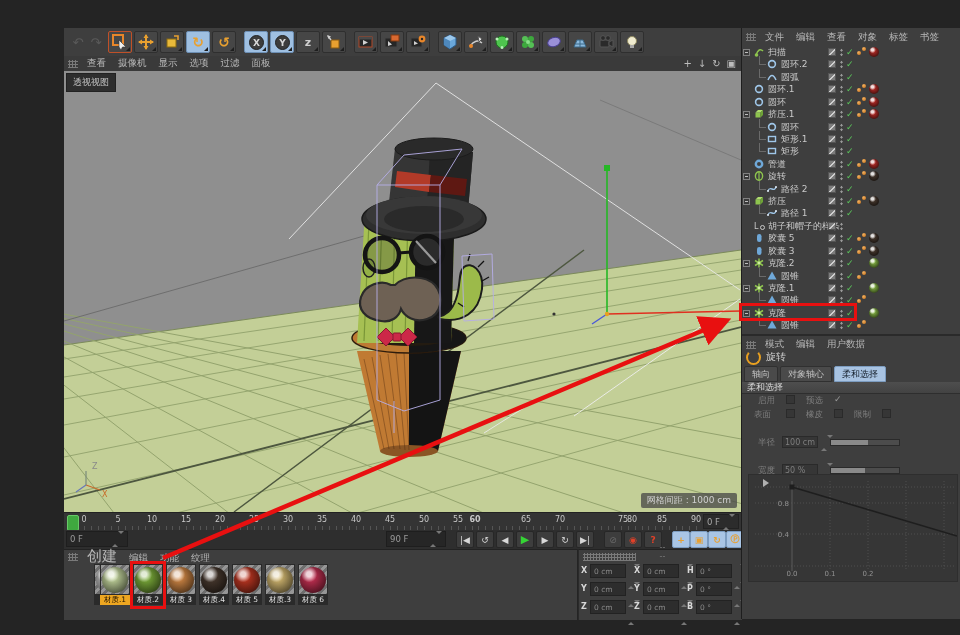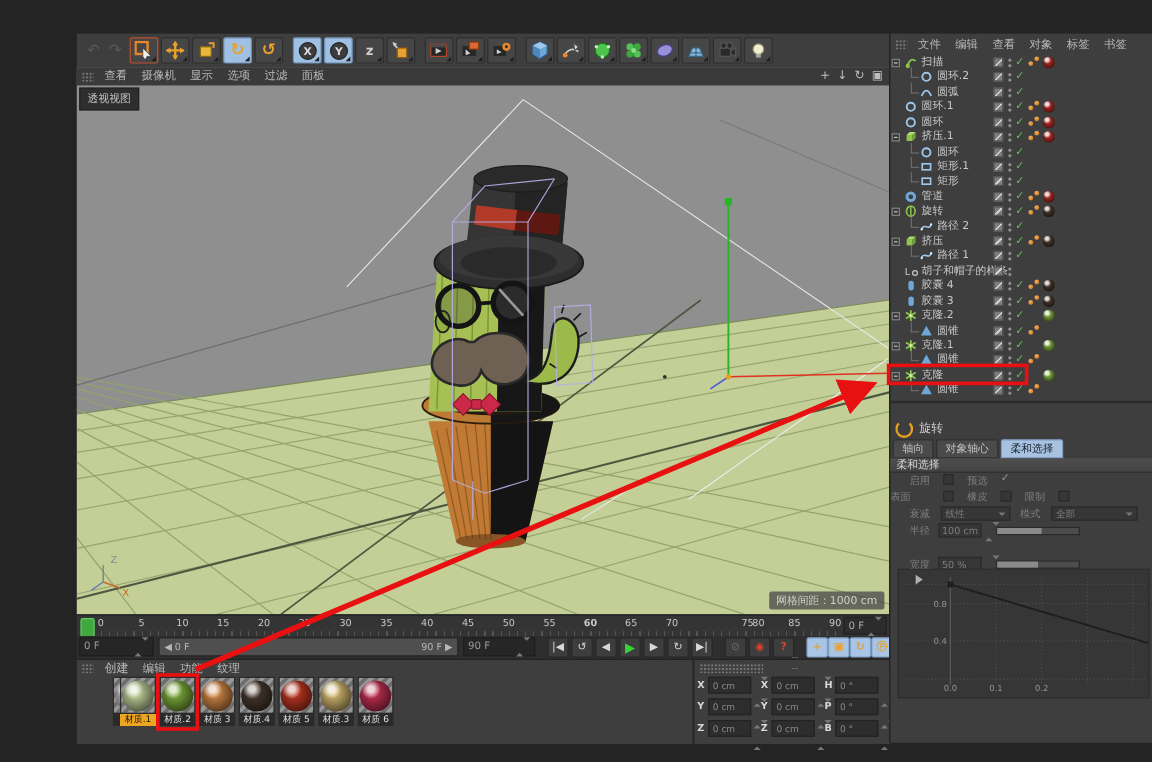--- a/index.html
+++ b/index.html
@@ -422,44 +422,40 @@
       <span class="tick-num" style="left: 88px;">10</span>
       <span class="tick-num" style="left: 122px;">15</span>
       <span class="tick-num" style="left: 156px;">20</span>
       <span class="tick-num" style="left: 190px;">25</span>
       <span class="tick-num" style="left: 224px;">30</span>
       <span class="tick-num" style="left: 258px;">35</span>
       <span class="tick-num" style="left: 292px;">40</span>
       <span class="tick-num" style="left: 326px;">45</span>
       <span class="tick-num" style="left: 360px;">50</span>
       <span class="tick-num" style="left: 394px;">55</span>
-      <span class="tick-num" style="left: 428px; font-weight: bold;">60</span>
+      <span class="tick-num" style="left: 411px; font-weight: bold;">60</span>
       <span class="tick-num" style="left: 462px;">65</span>
       <span class="tick-num" style="left: 496px;">70</span>
       <span class="tick-num" style="left: 559px;">75</span>
       <span class="tick-num" style="left: 568px; text-align: right;">80</span>
       <span class="tick-num" style="left: 598px;">85</span>
       <span class="tick-num" style="left: 632px;">90</span>
     </div>
   <div id="playhead"></div>
   <div id="cur-frame">
     <span>0 F</span>
     <span><span class="spin-ud spin-up"></span><span class="spin-ud spin-dn"></span></span>
   </div>
 </div>
 
 <div id="transport">
   <div class="tfield" style="left:2px;width:62px;">
     <span>0 F</span>
     <span><span class="spin-ud spin-up"></span><span class="spin-ud spin-dn"></span></span>
   </div>
-  <div id="range-bar">
-    <span>◀ 0 F</span>
-    <span>90 F ▶</span>
-  </div>
   <div class="tfield" style="left:322px;width:60px;">
     <span>90 F</span>
     <span><span class="spin-ud spin-up"></span><span class="spin-ud spin-dn"></span></span>
   </div>
   <div id="transport-buttons"></div>
 <div class="tbtn" style="left: 392px;">
       <span>|◀</span>
     </div>
     <div class="tbtn" style="left: 412px;">
       <span>↺</span>
@@ -504,21 +500,21 @@
       <span class="dotgrid"></span>
     </div>
     <div class="tbtn blue" style="left: 700px;">
       <span class="glyph-o">▤</span>
     </div>
   </div>
 
 <div id="mat-panel">
   <div id="mat-menu">
     <span class="grip"></span>
-    <span id="mat-menu-items"><span class="menu-item" style="font-size: 10px; color: rgb(184, 184, 184);">创建</span><span class="menu-item" style="font-size: 9.5px; color: rgb(184, 184, 184);">编辑</span><span class="menu-item" style="font-size: 9.5px; color: rgb(184, 184, 184);">功能</span><span class="menu-item" style="font-size: 9.5px; color: rgb(184, 184, 184);">纹理</span></span>
+    <span id="mat-menu-items"><span class="menu-item" style="font-size: 15px; color: rgb(184, 184, 184);">创建</span><span class="menu-item" style="font-size: 9.5px; color: rgb(184, 184, 184);">编辑</span><span class="menu-item" style="font-size: 9.5px; color: rgb(184, 184, 184);">功能</span><span class="menu-item" style="font-size: 9.5px; color: rgb(184, 184, 184);">纹理</span></span>
   </div>
   <div id="mat-tiles">
       <div class="mat-tile" style="left: 3px; margin-left: 27px;">
         <div class="mat-sph-box">
           <div class="mat-sphere" style="background: radial-gradient(circle at 60% 55%, rgb(58, 58, 58) 0px, rgb(58, 58, 58) 16%, transparent 18%), radial-gradient(circle at 35% 28%, rgb(255, 255, 255) 0px, rgb(255, 255, 255) 10%, transparent 32%), radial-gradient(circle at 42% 38%, rgb(194, 194, 194), rgb(34, 34, 34) 120%);"></div>
         </div>
         <div class="mat-label">材质</div>
       </div>
       <div class="mat-tile" style="left: 36px;">
         <div class="mat-sph-box">
@@ -813,21 +809,21 @@
             <circle cx="8.5" cy="6.5" r="2" fill="none" stroke="#c8c8c8"></circle>
           </svg></span>
         <span class="oname" style="left: 26px;">胡子和帽子的样条</span>
         <span class="opencil"></span>
         <span class="odots"></span>
       </div>
       <div class="orow" style="top: 186.3px;">
         <span class="oicon" style="left: 12px;"><svg width="10" height="10">
             <rect x="3" y="1" width="4.5" height="8" rx="2.2" fill="#6fa8d8"></rect>
           </svg></span>
-        <span class="oname" style="left: 26px;">胶囊 4</span>
+        <span class="oname" style="left: 26px;">胶囊 5</span>
         <span class="opencil"></span>
         <span class="odots"></span>
         <span class="ocheck">✓</span>
         <span class="oorange">
           <i style="left: 0px; top: 4px;"></i>
           <i style="left: 5px; top: 0px;"></i>
         </span>
         <span class="oball" style="background: radial-gradient(circle at 35% 28%, rgba(255, 255, 255, 0.85) 0px, rgba(255, 255, 255, 0.85) 12%, transparent 35%), radial-gradient(circle at 45% 40%, rgb(77, 61, 50), rgb(0, 0, 0) 120%);"></span>
       </div>
       <div class="orow" style="top: 198.72px;">
@@ -930,56 +926,48 @@
         <span class="odots"></span>
         <span class="ocheck">✓</span>
         <span class="oorange">
           <i style="left: 0px; top: 4px;"></i>
           <i style="left: 5px; top: 0px;"></i>
         </span>
       </div>
     </div>
   <div class="rp-sep" style="top:306px;"></div>
 
+  <div id="attr-menu">
+    <span class="grip"></span>
+    <span id="attr-menu-items"><span class="menu-item" style="font-size: 9.5px; color: rgb(184, 184, 184);">模式</span><span class="menu-item" style="font-size: 9.5px; color: rgb(184, 184, 184);">编辑</span><span class="menu-item" style="font-size: 9.5px; color: rgb(184, 184, 184);">用户数据</span></span>
+  </div>
   <div id="attr-title">
     <span class="ticon"></span>
     <span>旋转</span>
   </div>
   <div id="attr-tabs">
       <div class="atab">轴向</div>
       <div class="atab">对象轴心</div>
       <div class="atab on">柔和选择</div>
     </div>
   <div id="attr-sec">柔和选择</div>
 
   <div class="arow" style="top:366px;">
     <span class="alabel" style="left:16px;">启用</span>
     <span class="cb" style="left:44px;"></span>
     <span class="alabel" style="left:64px;">预选</span>
     <span class="ck" style="left:92px;">✓</span>
   </div>
   <div class="arow" style="top:380px;">
-    <span class="alabel" style="left:0;">表面</span>
+    <span class="alabel" style="left:12px;">表面</span>
     <span class="cb" style="left:44px;"></span>
     <span class="alabel" style="left:64px;">橡皮</span>
     <span class="cb" style="left:92px;"></span>
     <span class="alabel" style="left:112px;">限制</span>
     <span class="cb" style="left:140px;"></span>
-  </div>
-  <div class="arow" style="top:394px;">
-    <span class="alabel" style="left:16px;">衰减</span>
-    <span class="dd" style="left:42px;width:58px;">
-      <span>线性</span>
-        <i></i>
-      </span>
-    <span class="alabel" style="left:108px;">模式</span>
-    <span class="dd" style="left:134px;width:72px;">
-      <span>全部</span>
-        <i></i>
-      </span>
   </div>
   <div class="arow" style="top:408px;">
     <span class="alabel" style="left:16px;">半径</span>
     <span class="afield" style="left:40px;">
         <span>100 cm</span>
       </span>
     <span class="aspin" style="left:79px;"><span class="spin-ud spin-up"></span><span class="spin-ud spin-dn"></span></span>
     <span class="track" style="left:88px;">
         <span class="fill" id="fill-radius" style="display: block; width: 55%;"></span>
       </span>

